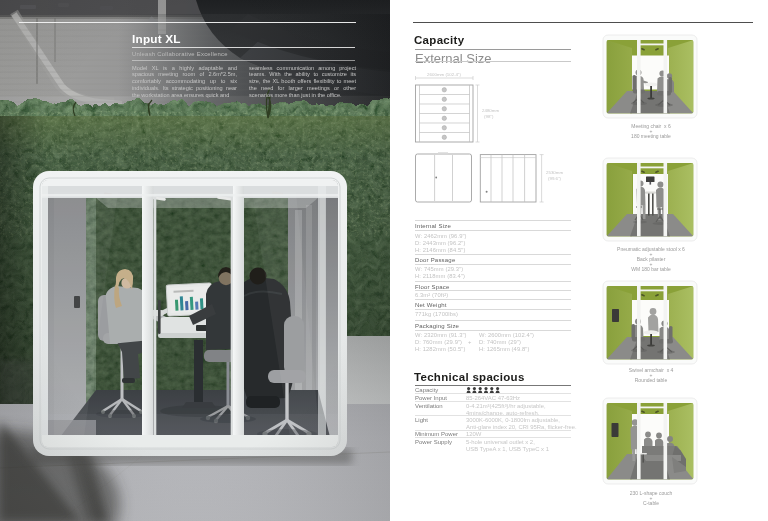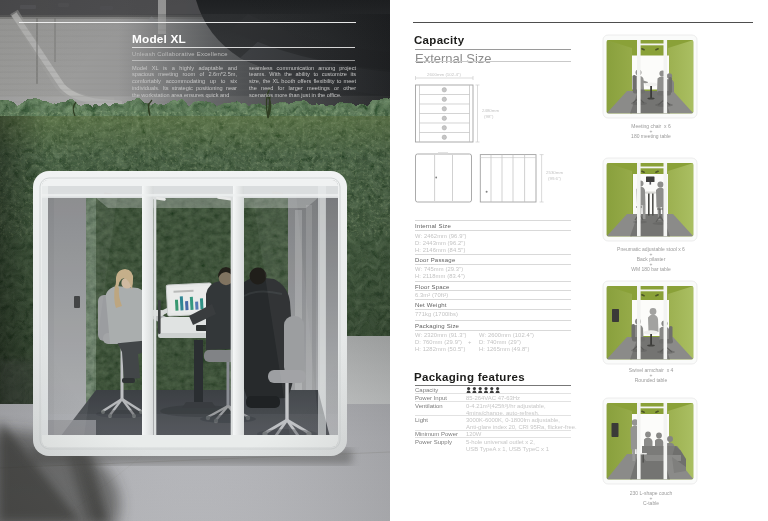--- a/index.html
+++ b/index.html
@@ -372,21 +372,21 @@
 </g>
 
 <g>
 <rect x="0" y="0" width="390" height="521" fill="url(#vignG)"></rect>
 </g>
 </svg>
 </div>
 
 <div class="abs" style="left:19px;top:22px;width:337px;height:1.2px;background:#f2f2f2;opacity:0.95;"></div>
 
-<div class="abs" style="left:132px;top:31.5px;font-size:11.8px;font-weight:bold;color:#ffffff;letter-spacing:0.2px;">Model XL</div>
+<div class="abs" style="left:132px;top:31.5px;font-size:11.8px;font-weight:bold;color:#ffffff;letter-spacing:0.2px;">Input XL</div>
 
 <div class="abs" style="left:132px;top:47px;width:223px;height:1px;background:#e9e9e9;opacity:0.9;"></div>
 
 <div class="abs" style="left:132px;top:50.5px;font-size:5.9px;color:#bcbcbc;letter-spacing:0.25px;">Unleash Collaborative Excellence</div>
 
 <div class="abs" style="left:132px;top:59.5px;width:223px;height:1px;background:#dcdcdc;opacity:0.6;"></div>
 
 <div class="abs" style="left:132px;top:64.5px;width:105px;font-size:5.6px;line-height:6.8px;color:#c6c6c6;text-align:justify;">Model XL is a highly adaptable and spacious meeting room of 2.6m*2.5m, comfortably accommodating up to six individuals. Its strategic positioning near the workstation area ensures quick and</div>
 
 <div class="abs" style="left:249px;top:64.5px;width:107px;font-size:5.6px;line-height:6.8px;color:#c6c6c6;text-align:justify;">seamless communication among project teams. With the ability to customize its size, the XL booth offers flexibility to meet the need for larger meetings or other scenarios more than just in the office.</div>
@@ -499,21 +499,21 @@
 
 <div class="sectitle" style="top:322.8px;">Packaging Size</div>
 <div class="rule" style="left:415px;top:330.2px;width:156px;"></div>
 
 <div class="specval" style="top:332.4px;">W: 2320mm (91.3")<br>D: 760mm (29.9")<br>H: 1282mm (50.5")</div>
 
 <div class="specval" style="left:468px;top:339.4px;">+</div>
 
 <div class="specval" style="left:479px;top:332.4px;">W: 2600mm (102.4")<br>D: 740mm (29")<br>H: 1265mm (49.8")</div>
 
-<div class="abs" style="left:414px;top:370.5px;font-size:11.5px;font-weight:bold;color:#1c1c1a;letter-spacing:0.3px;">Packaging features</div>
+<div class="abs" style="left:414px;top:370.5px;font-size:11.5px;font-weight:bold;color:#1c1c1a;letter-spacing:0.3px;">Technical spacious</div>
 
 <div class="abs" style="left:415px;top:385px;width:156px;height:1.1px;background:#777777;"></div>
 
 <div class="tlabel" style="top:386.8px;">Capacity</div>
 
 <div class="abs" style="left:466px;top:386.5px;line-height:0;">
 <svg width="36" height="7" viewBox="0 0 36 7" style="display:block">
 <g fill="#3a3a3a">
 <circle cx="2.6" cy="1.6" r="1.55"></circle>
         <path d="M0.4,7 Q0.6,3.6 2.6,3.6 Q4.6,3.6 4.8,7 Z"></path>

